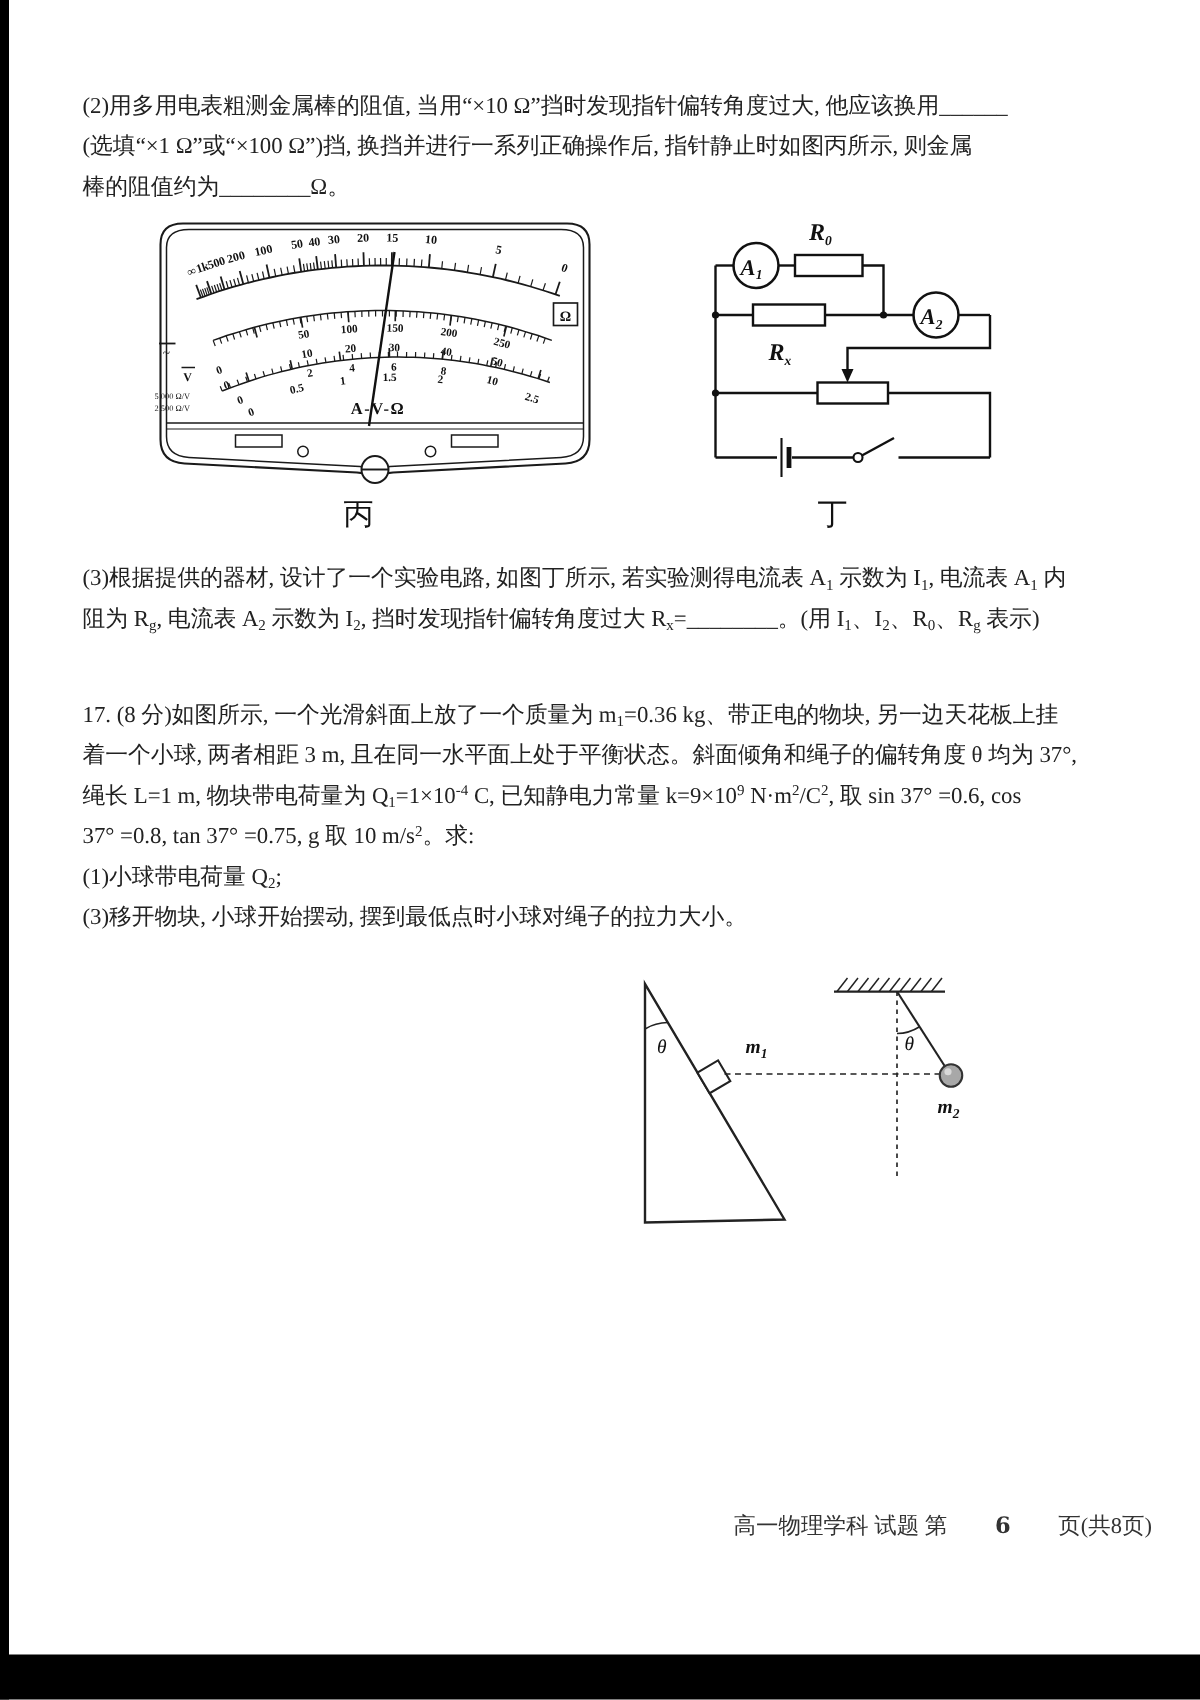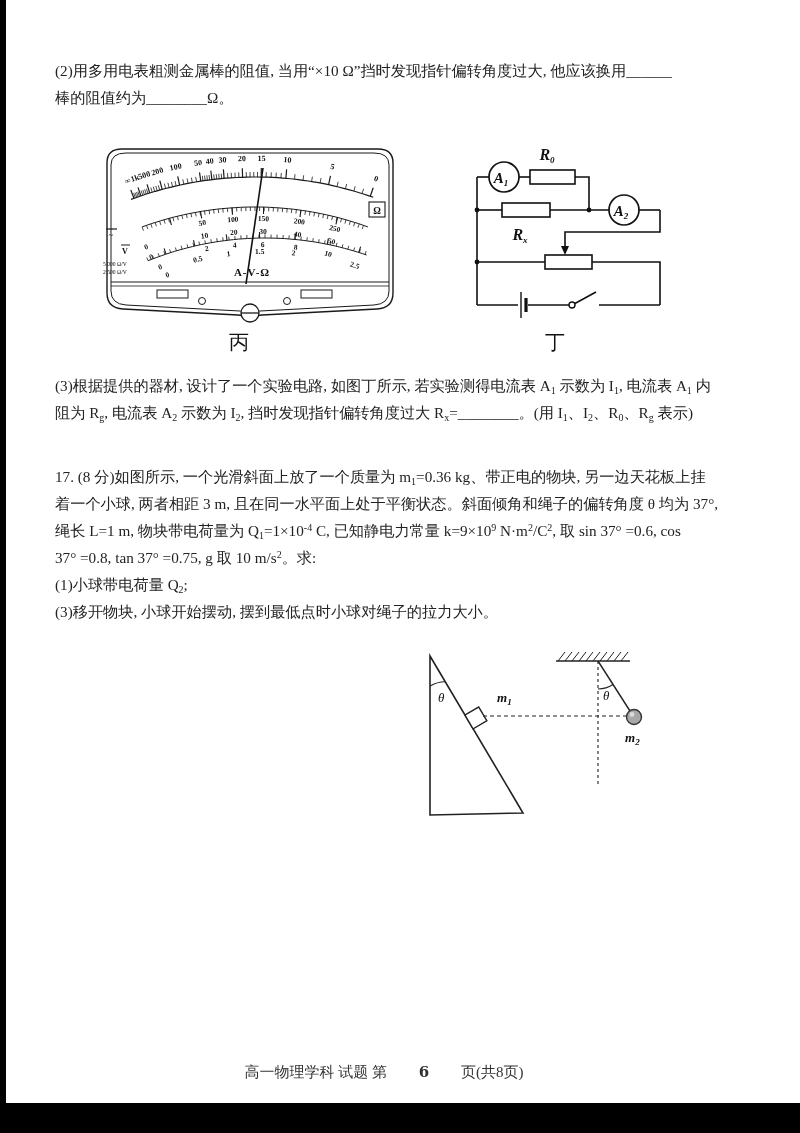--- a/index.html
+++ b/index.html
@@ -8,35 +8,36 @@
     font-family:"Liberation Serif","DejaVu Serif",serif;color:#1f1f1f;
     overflow:hidden;
   }
   .edge-left{position:absolute;left:0;top:0;width:6px;height:1133px;background:#000;}
   .edge-bottom{position:absolute;left:0;top:1103px;width:800px;height:30px;background:#000;}
   .para{position:absolute;left:55px;font-size:15.2px;line-height:27px;white-space:nowrap;color:#222;}
   .para div{height:27px;}
   sub{font-size:10px;vertical-align:-3px;line-height:0;}
   sup{font-size:10px;vertical-align:5px;line-height:0;}
   .figlabel{position:absolute;font-size:20px;color:#111;letter-spacing:1px;}
-  .footer{position:absolute;left:0;top:1063px;width:768px;text-align:center;font-size:15px;color:#333;}
+  .footer{position:absolute;left:0;top:1008px;width:768px;text-align:right;font-size:15px;color:#333;}
   .footer .num{font-weight:bold;margin:0 28px;font-family:"DejaVu Serif",serif;}
   svg{position:absolute;}
   svg text{font-family:"Liberation Serif","DejaVu Serif",serif;fill:#111;}
   .mathit{font-style:italic;font-weight:bold;}
   .tsub{font-size:9px;}
 </style>
 </head>
 <body>
 
 <div class="edge-left"></div>
 <div class="edge-bottom"></div>
 
 <div class="para" style="top:57px;">
   <div>(2)用多用电表粗测金属棒的阻值, 当用“×10 Ω”挡时发现指针偏转角度过大, 他应该换用______</div>
+  <div>(选填“×1 Ω”或“×100 Ω”)挡, 换挡并进行一系列正确操作后, 指针静止时如图丙所示, 则金属</div>
   <div>棒的阻值约为________Ω。</div>
 </div>
 
 <svg id="meterSvg" style="left:100px;top:145px;" width="300" height="195" viewBox="0 0 300 195">
   <path d="M22,4 H278 Q293,4 293,18 V148 Q293,163 277,164 L162,170 Q150,172 138,170 L23,164 Q7,163 7,148 V18 Q7,4 22,4 Z" fill="none" stroke="#1a1a1a" stroke-width="1.4"></path>
   <path d="M26,8 H274 Q289,8 289,20 V146 Q289,159 274,160 L160,166 Q150,168 140,166 L26,160 Q11,159 11,146 V20 Q11,8 26,8 Z" fill="none" stroke="#1a1a1a" stroke-width="1"></path>
   <line x1="11" y1="137" x2="289" y2="137" stroke="#1a1a1a" stroke-width="1"></line>
   <line x1="11" y1="141" x2="289" y2="141" stroke="#1a1a1a" stroke-width="0.8"></line>
   <rect x="57" y="145" width="31" height="8" fill="#fff" stroke="#1a1a1a" stroke-width="1"></rect>
   <rect x="201" y="145" width="31" height="8" fill="#fff" stroke="#1a1a1a" stroke-width="1"></rect>

